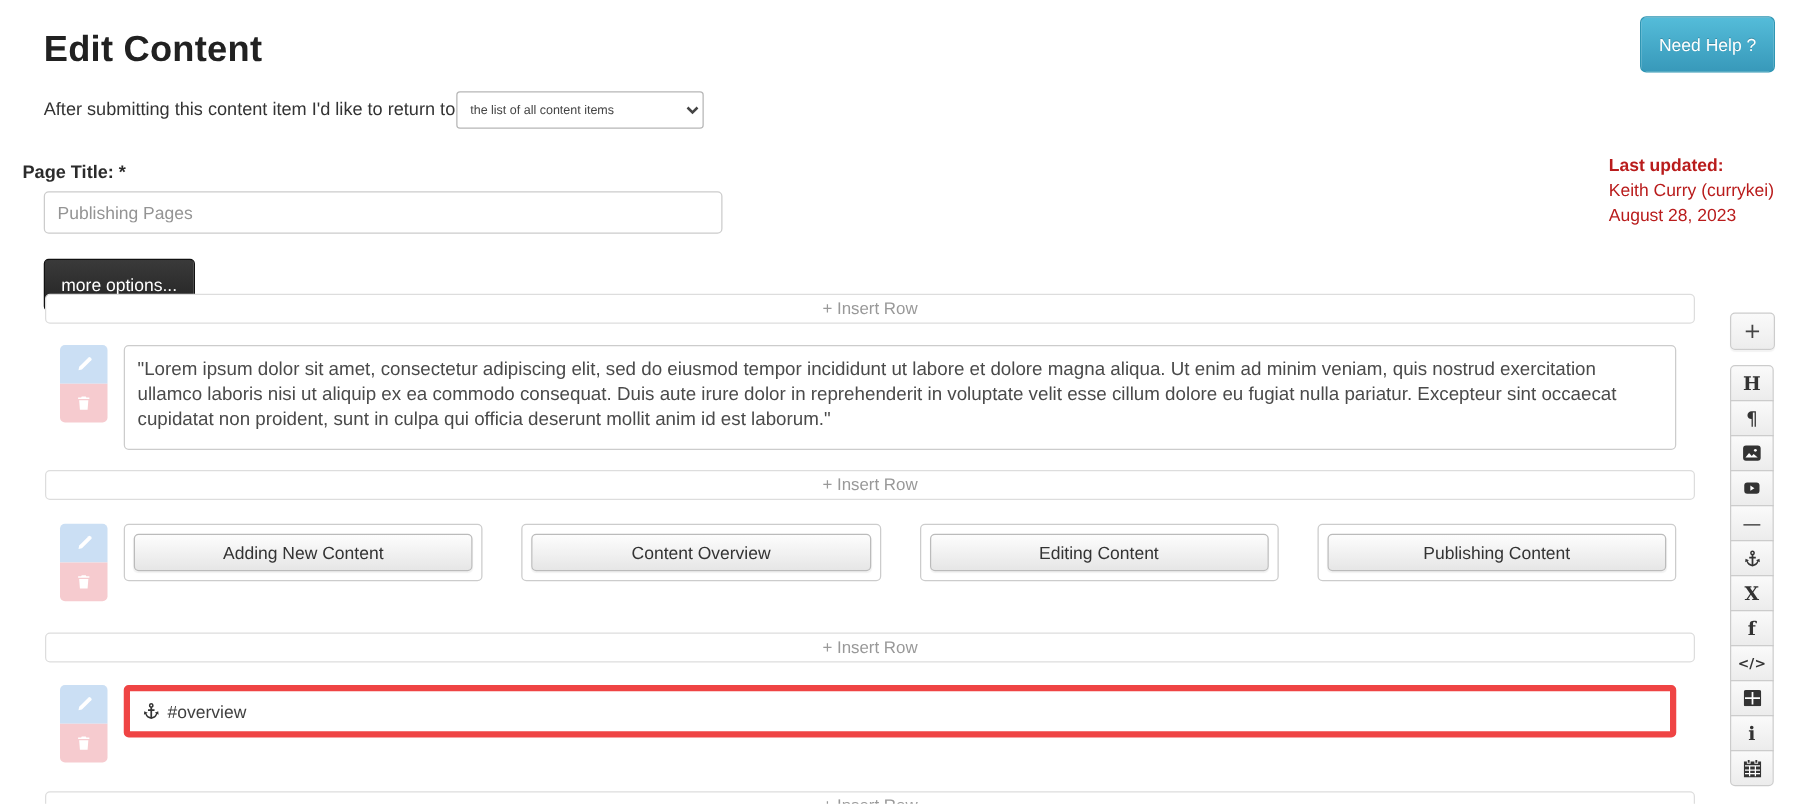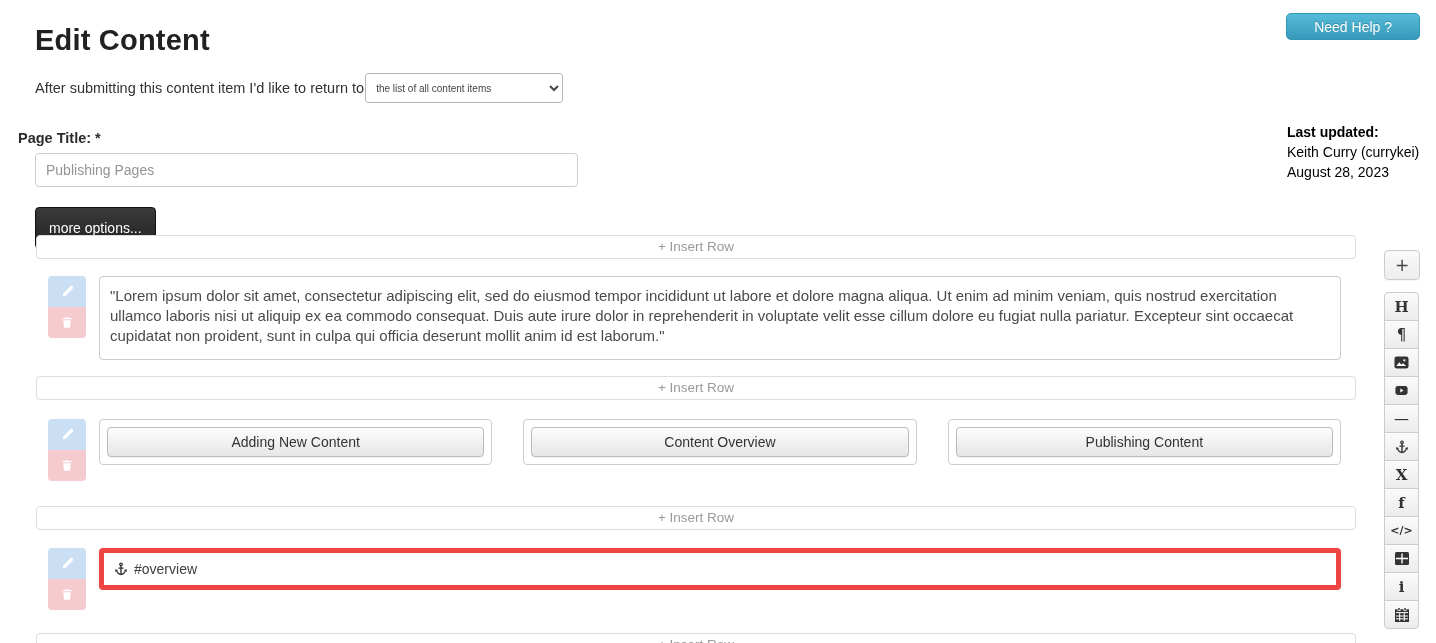--- a/index.html
+++ b/index.html
@@ -2,35 +2,35 @@
 <html><head>
 <meta charset="utf-8">
 <style>
   * { box-sizing: border-box; margin: 0; padding: 0; }
   html, body { width: 1436px; height: 643px; overflow: hidden; background: #fff;
     font-family: "Liberation Sans", "DejaVu Sans", sans-serif; color: #333; }
   body { position: relative; }
 
   h1.page-title { margin: 24px 0 0 35px; font-size: 29px; font-weight: bold; color: #212121; letter-spacing: 0.2px; }
 
-  .need-help-btn { position: absolute; top: 13px; right: 16px; height: 27px; padding: 0 27px;
+  .need-help-btn { position: absolute; top: 13px; right: 16px; height: 45px; padding: 0 14px;
     background: linear-gradient(#54bcd9, #3899ba); border: 1px solid #2f96b4; border-radius: 5px;
     color: #fff; font-size: 14px; cursor: pointer; text-shadow: 0 -1px 0 rgba(0,0,0,.2);
     font-family: "Liberation Sans", sans-serif; }
 
   .return-row { margin: 16px 0 0 35px; display: flex; align-items: center; gap: 1px; font-size: 14.5px; color: #333; }
   .return-row select { width: 198px; height: 30px; font-size: 10px; color: #444; padding: 0 6px;
     border: 1px solid #b6b6b6; border-radius: 3px; background: #fff; font-family: "Liberation Sans", sans-serif; }
 
   .field-label { margin: 27px 0 0 18px; font-size: 14.5px; font-weight: bold; color: #2b2b2b; }
   .title-input { display: block; margin: 7px 0 0 35px; width: 543px; height: 30px; border: 1px solid #ccc;
     border-radius: 4px; padding: 16px 10px; font-size: 14px; color: #949494;
     font-family: "Liberation Sans", sans-serif; }
 
-  .last-updated { position: absolute; left: 1287px; top: 122px; font-size: 14px; line-height: 20px; color: #000000; }
+  .last-updated { position: absolute; left: 1287px; top: 122px; font-size: 14px; line-height: 20px; color: #b91c1c; }
   .last-updated .lu-head { font-weight: bold; }
 
   .more-options-btn { margin: 20px 0 0 35px; height: 42px; padding: 0 13px;
     background: linear-gradient(#3a3a3a, #222); border: 1px solid #111; border-radius: 4px;
     color: #fff; font-size: 14px; cursor: pointer; font-family: "Liberation Sans", sans-serif; }
 
   .content-col { position: absolute; left: 36px; top: 235px; width: 1320px; }
 
   .insert-bar { height: 24px; line-height: 22px; border: 1px solid #ddd; border-radius: 4px;
     text-align: center; font-size: 13.5px; color: #999; background: #fff; cursor: pointer; }
@@ -143,20 +143,23 @@
     </div>
     <div class="row-content">
       <div class="btn-cells">
         <div class="btn-cell">
           <button class="link-btn">Adding New Content</button>
         </div>
         <div class="btn-cell">
           <button class="link-btn">Content Overview</button>
         </div>
         <div class="btn-cell">
+          <button class="link-btn">Editing Content</button>
+        </div>
+        <div class="btn-cell">
           <button class="link-btn">Publishing Content</button>
         </div>
       </div>
     </div>
   </div>
 
   <div class="insert-bar bar-3">+ Insert Row</div>
 
   <div class="row row-3">
     <div class="row-actions">

